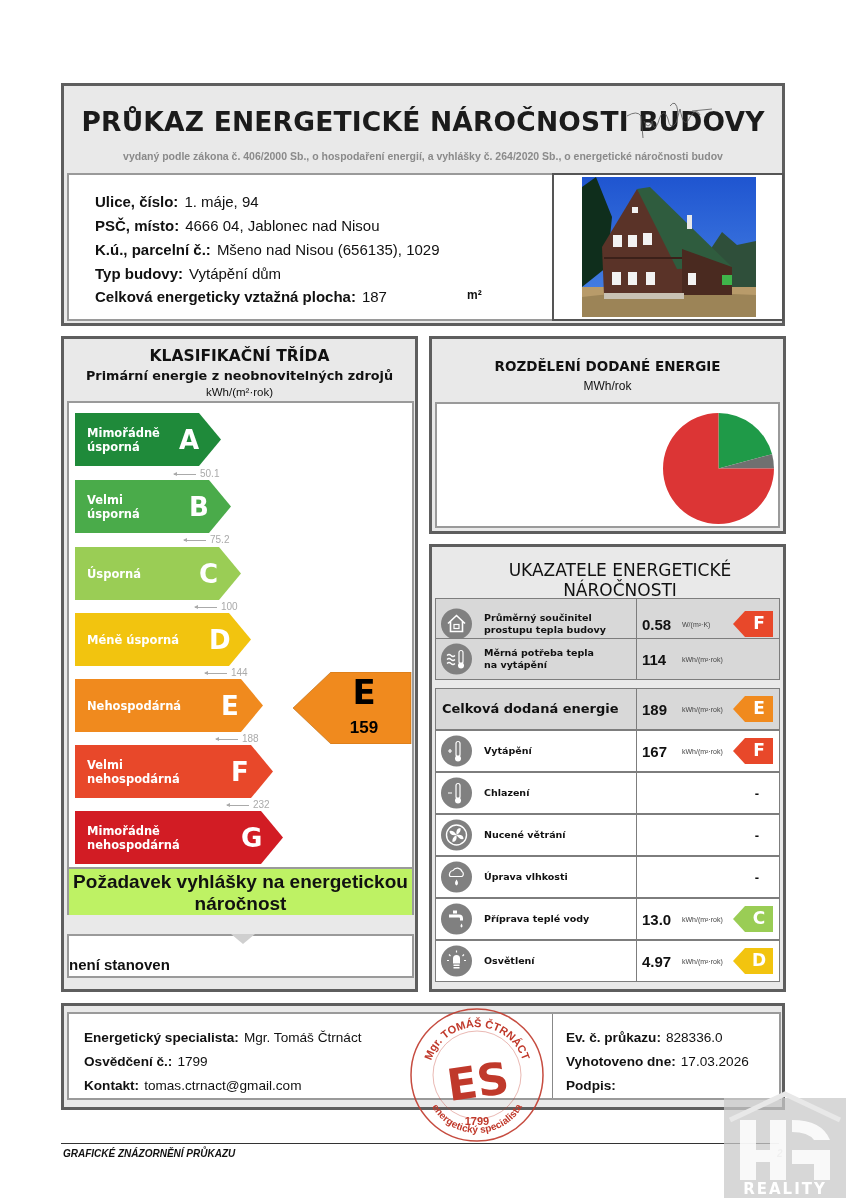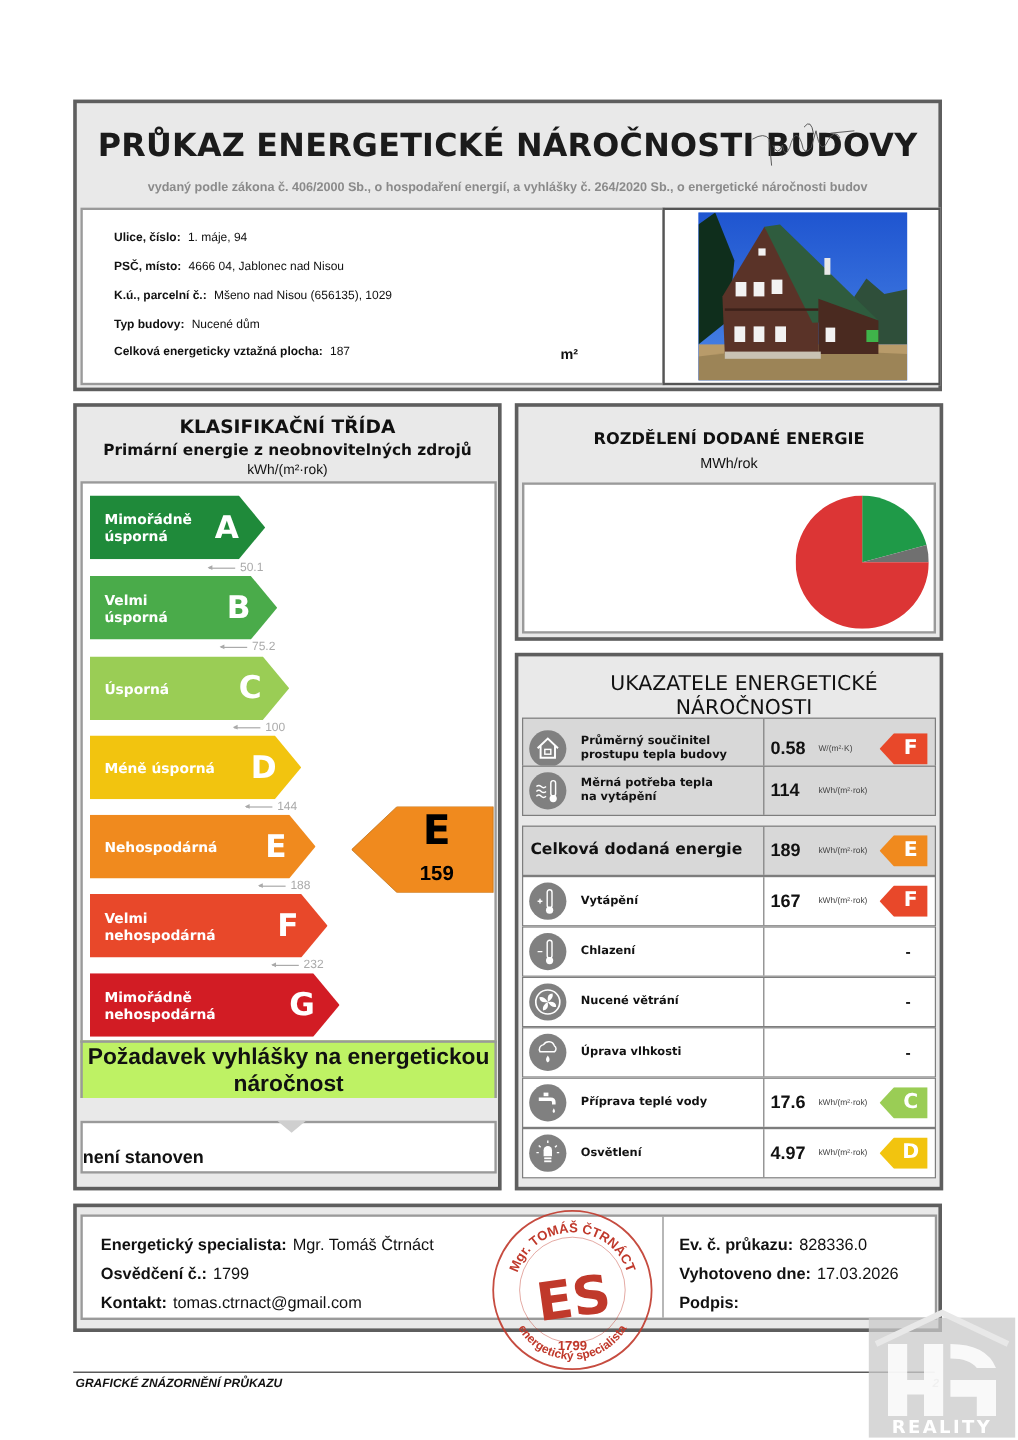--- a/index.html
+++ b/index.html
@@ -7,21 +7,21 @@
   body { position: relative; font-family: "Liberation Sans", sans-serif; color: #111; }
 
   .panel { position: absolute; background: #e9e9e9; border: 3px solid #5e5e5e; }
   .inner { position: absolute; background: #fff; border: 2px solid #9a9a9a; }
 
   
   #header { left: 61px; top: 83px; width: 724px; height: 243px; }
   .main-title { position: absolute; left: 0; right: 0; top: 20px; text-align: center; font-family: "DejaVu Sans", sans-serif; font-weight: bold; font-size: 26.5px; letter-spacing: 0.2px; color: #1b1b1b; }
   .subtitle { position: absolute; left: 0; right: 0; top: 64px; text-align: center; font-size: 10.5px; font-weight: bold; color: #8a8a8a; }
   #addr-box { left: 3px; top: 87px; width: 487px; height: 148px; }
-  .addr-line { position: absolute; left: 26px; font-size: 10px; white-space: nowrap; }
+  .addr-line { position: absolute; left: 26px; font-size: 15px; white-space: nowrap; }
   .addr-line b { font-weight: bold; margin-right: 6px; }
   .unit-m2 { position: absolute; left: 398px; top: 113px; font-size: 12px; font-weight: bold; }
   #photo-box { left: 488px; top: 87px; width: 232px; height: 148px; border: 2px solid #555; }
   .photo { position: absolute; left: 28px; top: 2px; width: 174px; height: 140px; overflow: hidden; background: #2a62d6; }
 
   
   #class-panel { left: 61px; top: 336px; width: 357px; height: 656px; }
   .cp-title { position: absolute; left: 0; right: 0; top: 8px; text-align: center; font-family: "DejaVu Sans", sans-serif; font-weight: bold; font-size: 15.5px; }
   .cp-sub { position: absolute; left: 0; right: 0; top: 29px; text-align: center; font-family: "DejaVu Sans", sans-serif; font-weight: bold; font-size: 12.8px; }
   .cp-unit { position: absolute; left: 0; right: 0; top: 47px; text-align: center; font-size: 11.5px; }
@@ -93,21 +93,21 @@
     <div class="addr-line" style="top:18px">
       <b>Ulice, číslo:</b><span>1. máje, 94</span>
     </div>
     <div class="addr-line" style="top:42px">
       <b>PSČ, místo:</b><span>4666 04, Jablonec nad Nisou</span>
     </div>
     <div class="addr-line" style="top:66px">
       <b>K.ú., parcelní č.:</b><span>Mšeno nad Nisou (656135), 1029</span>
     </div>
     <div class="addr-line" style="top:90px">
-      <b>Typ budovy:</b><span>Nucené dům</span>
+      <b>Typ budovy:</b><span>Vytápění dům</span>
     </div>
     <div class="addr-line" style="top:113px">
       <b>Celková energeticky vztažná plocha:</b><span>187</span>
     </div>
     <div class="unit-m2">m²</div>
   </div>
 
   <div class="inner" id="photo-box">
     <div class="photo">
       <svg width="174" height="140" viewBox="0 0 174 140">
@@ -357,21 +357,21 @@
   <div class="ind-row white" style="top:351px; height:42px;">
     <div class="ind-icon">
       <svg viewBox="0 0 31 31">
           <path d="M8 11 h10 q4 0 4 4 v2 h-3 v-2 q0 -1 -1 -1 h-10 z" fill="#fff"></path>
           <rect x="12" y="7" width="4" height="3" fill="#fff"></rect>
           <path d="M20.5 20 q-2 3 0 4 q2 -1 0 -4z" fill="#fff"></path>
         </svg>
     </div>
     <div class="ind-label">Příprava teplé vody</div>
     <div class="div"></div>
-    <div class="ind-val">17.6</div>
+    <div class="ind-val">13.0</div>
     <div class="ind-unit">kWh/(m²·rok)</div>
     <div class="ind-badge">
       <svg width="40" height="26" style="position:absolute;left:0;top:0">
           <polygon points="0,13 12,0 40,0 40,26 12,26" fill="#9acd55"></polygon>
         </svg>
       <span>C</span>
     </div>
   </div>
 
   <div class="ind-row white" style="top:393px; height:42px;">

